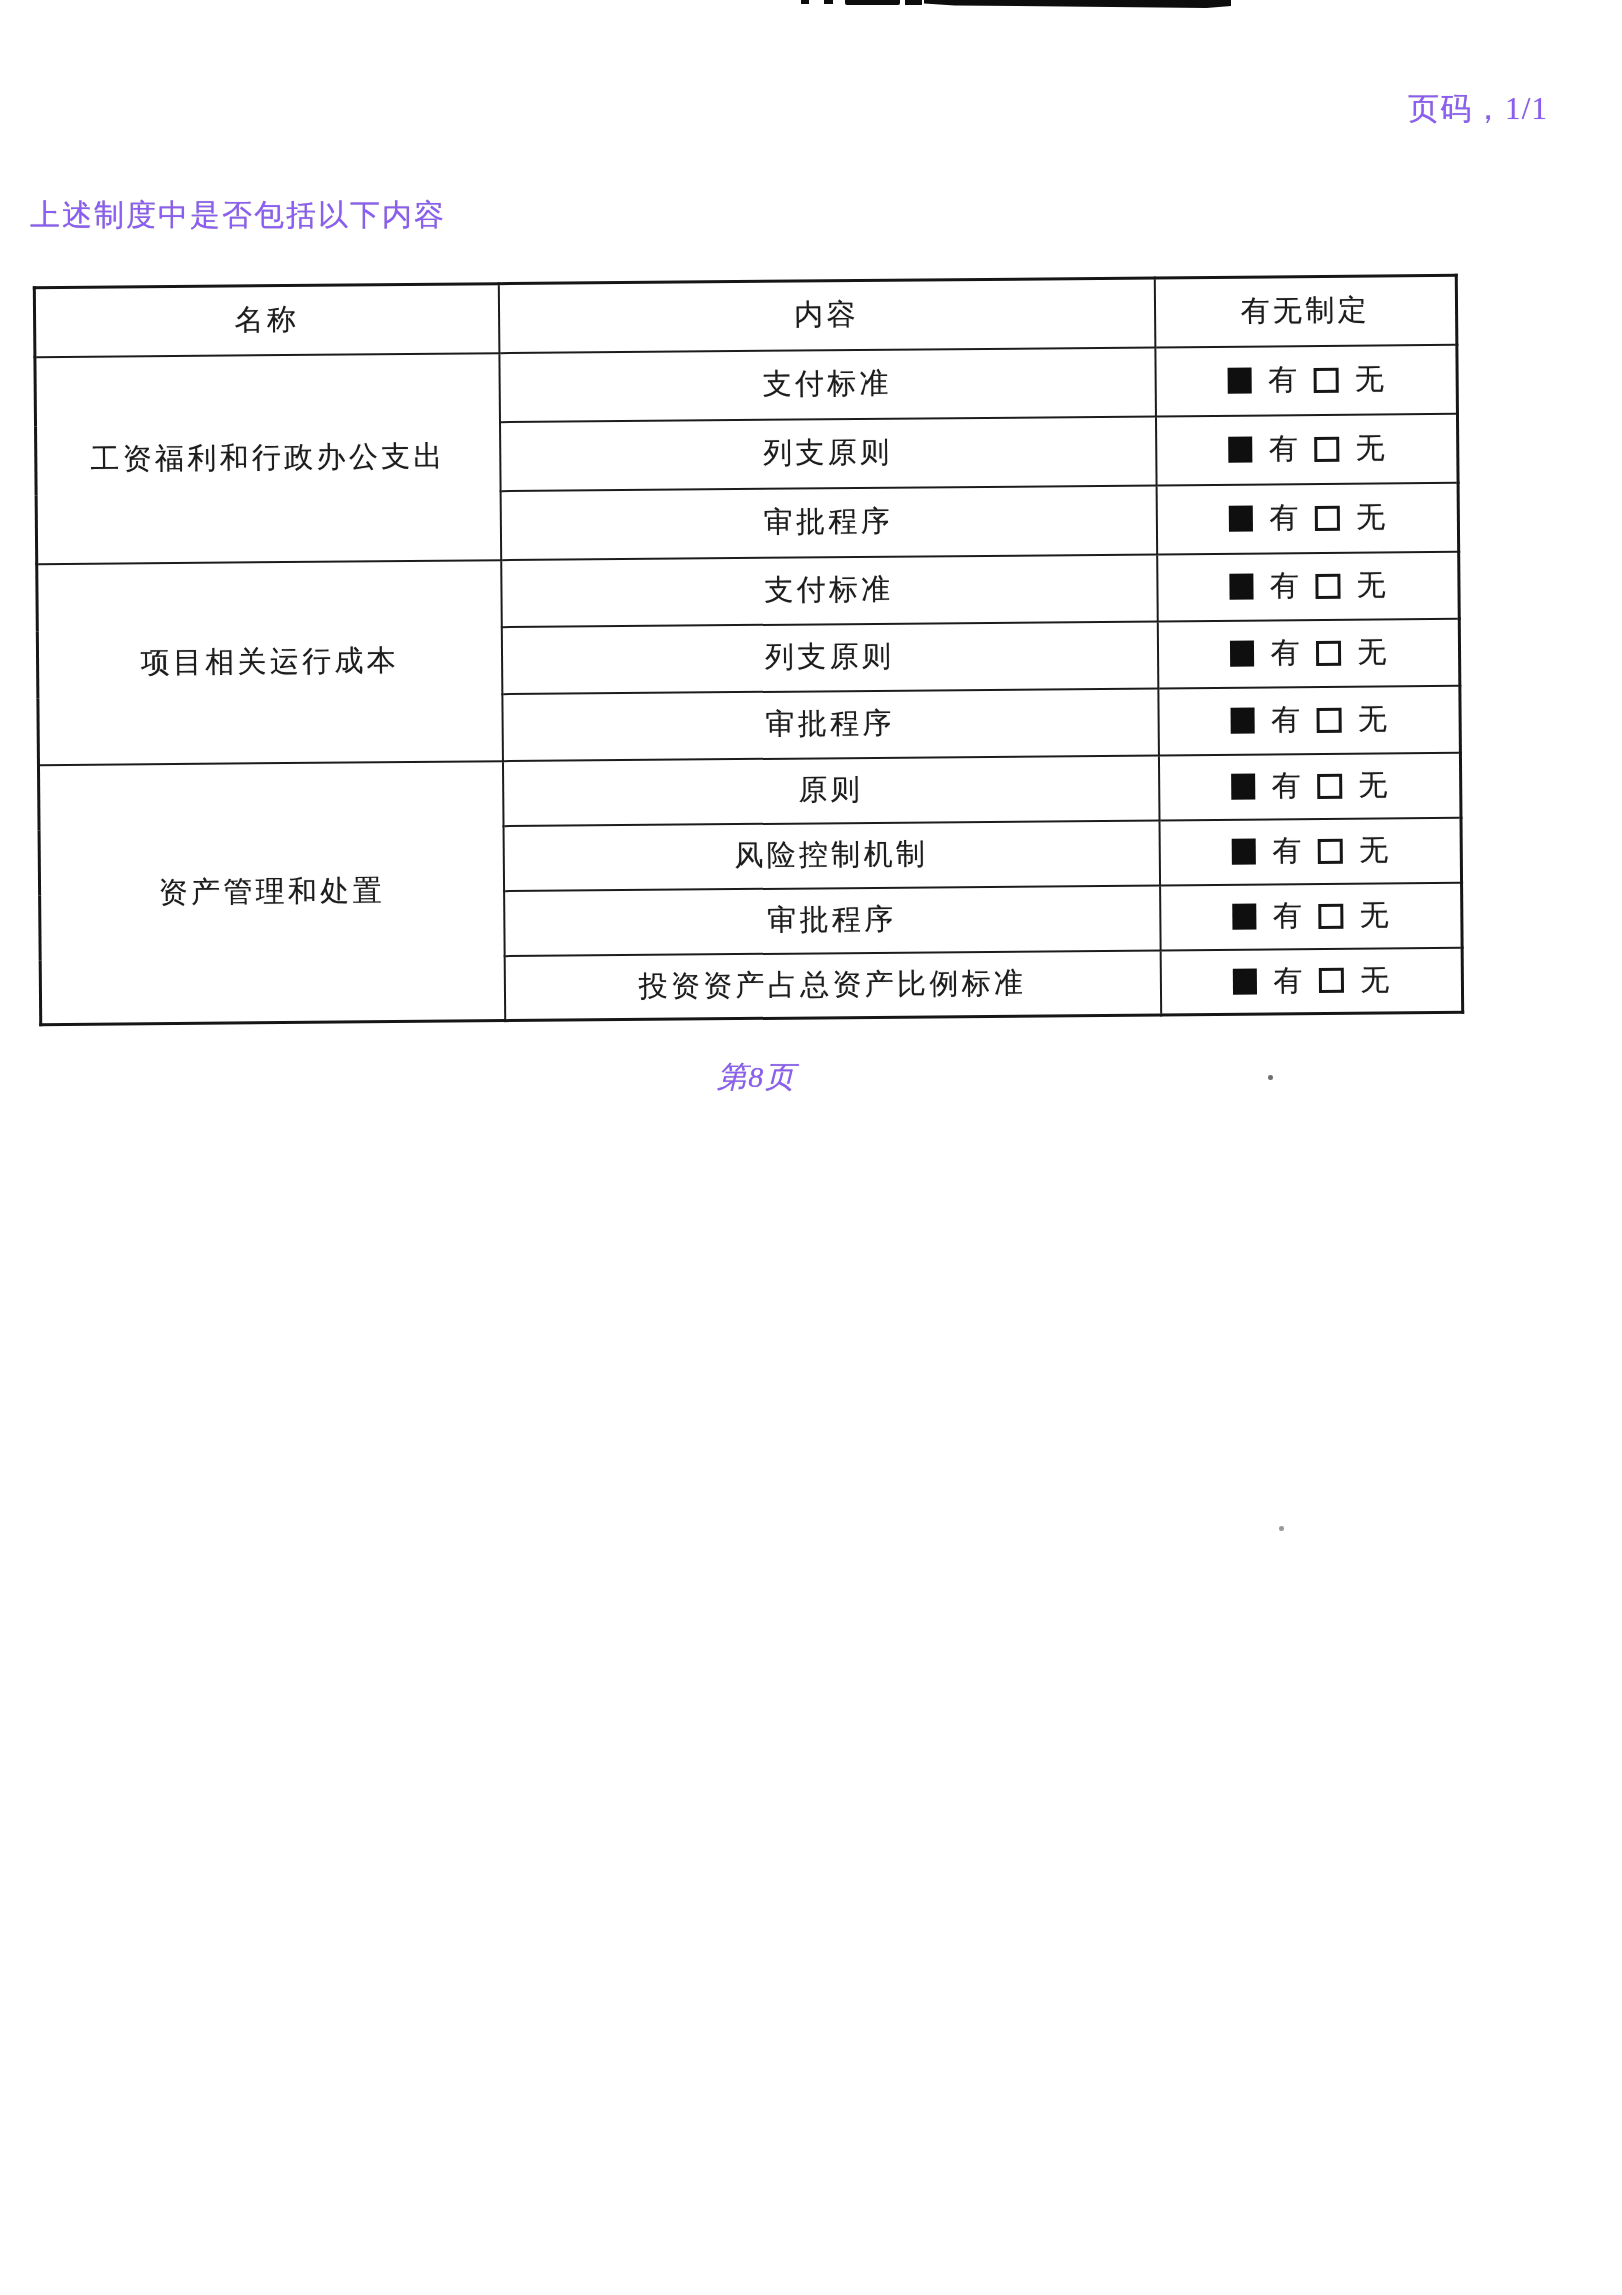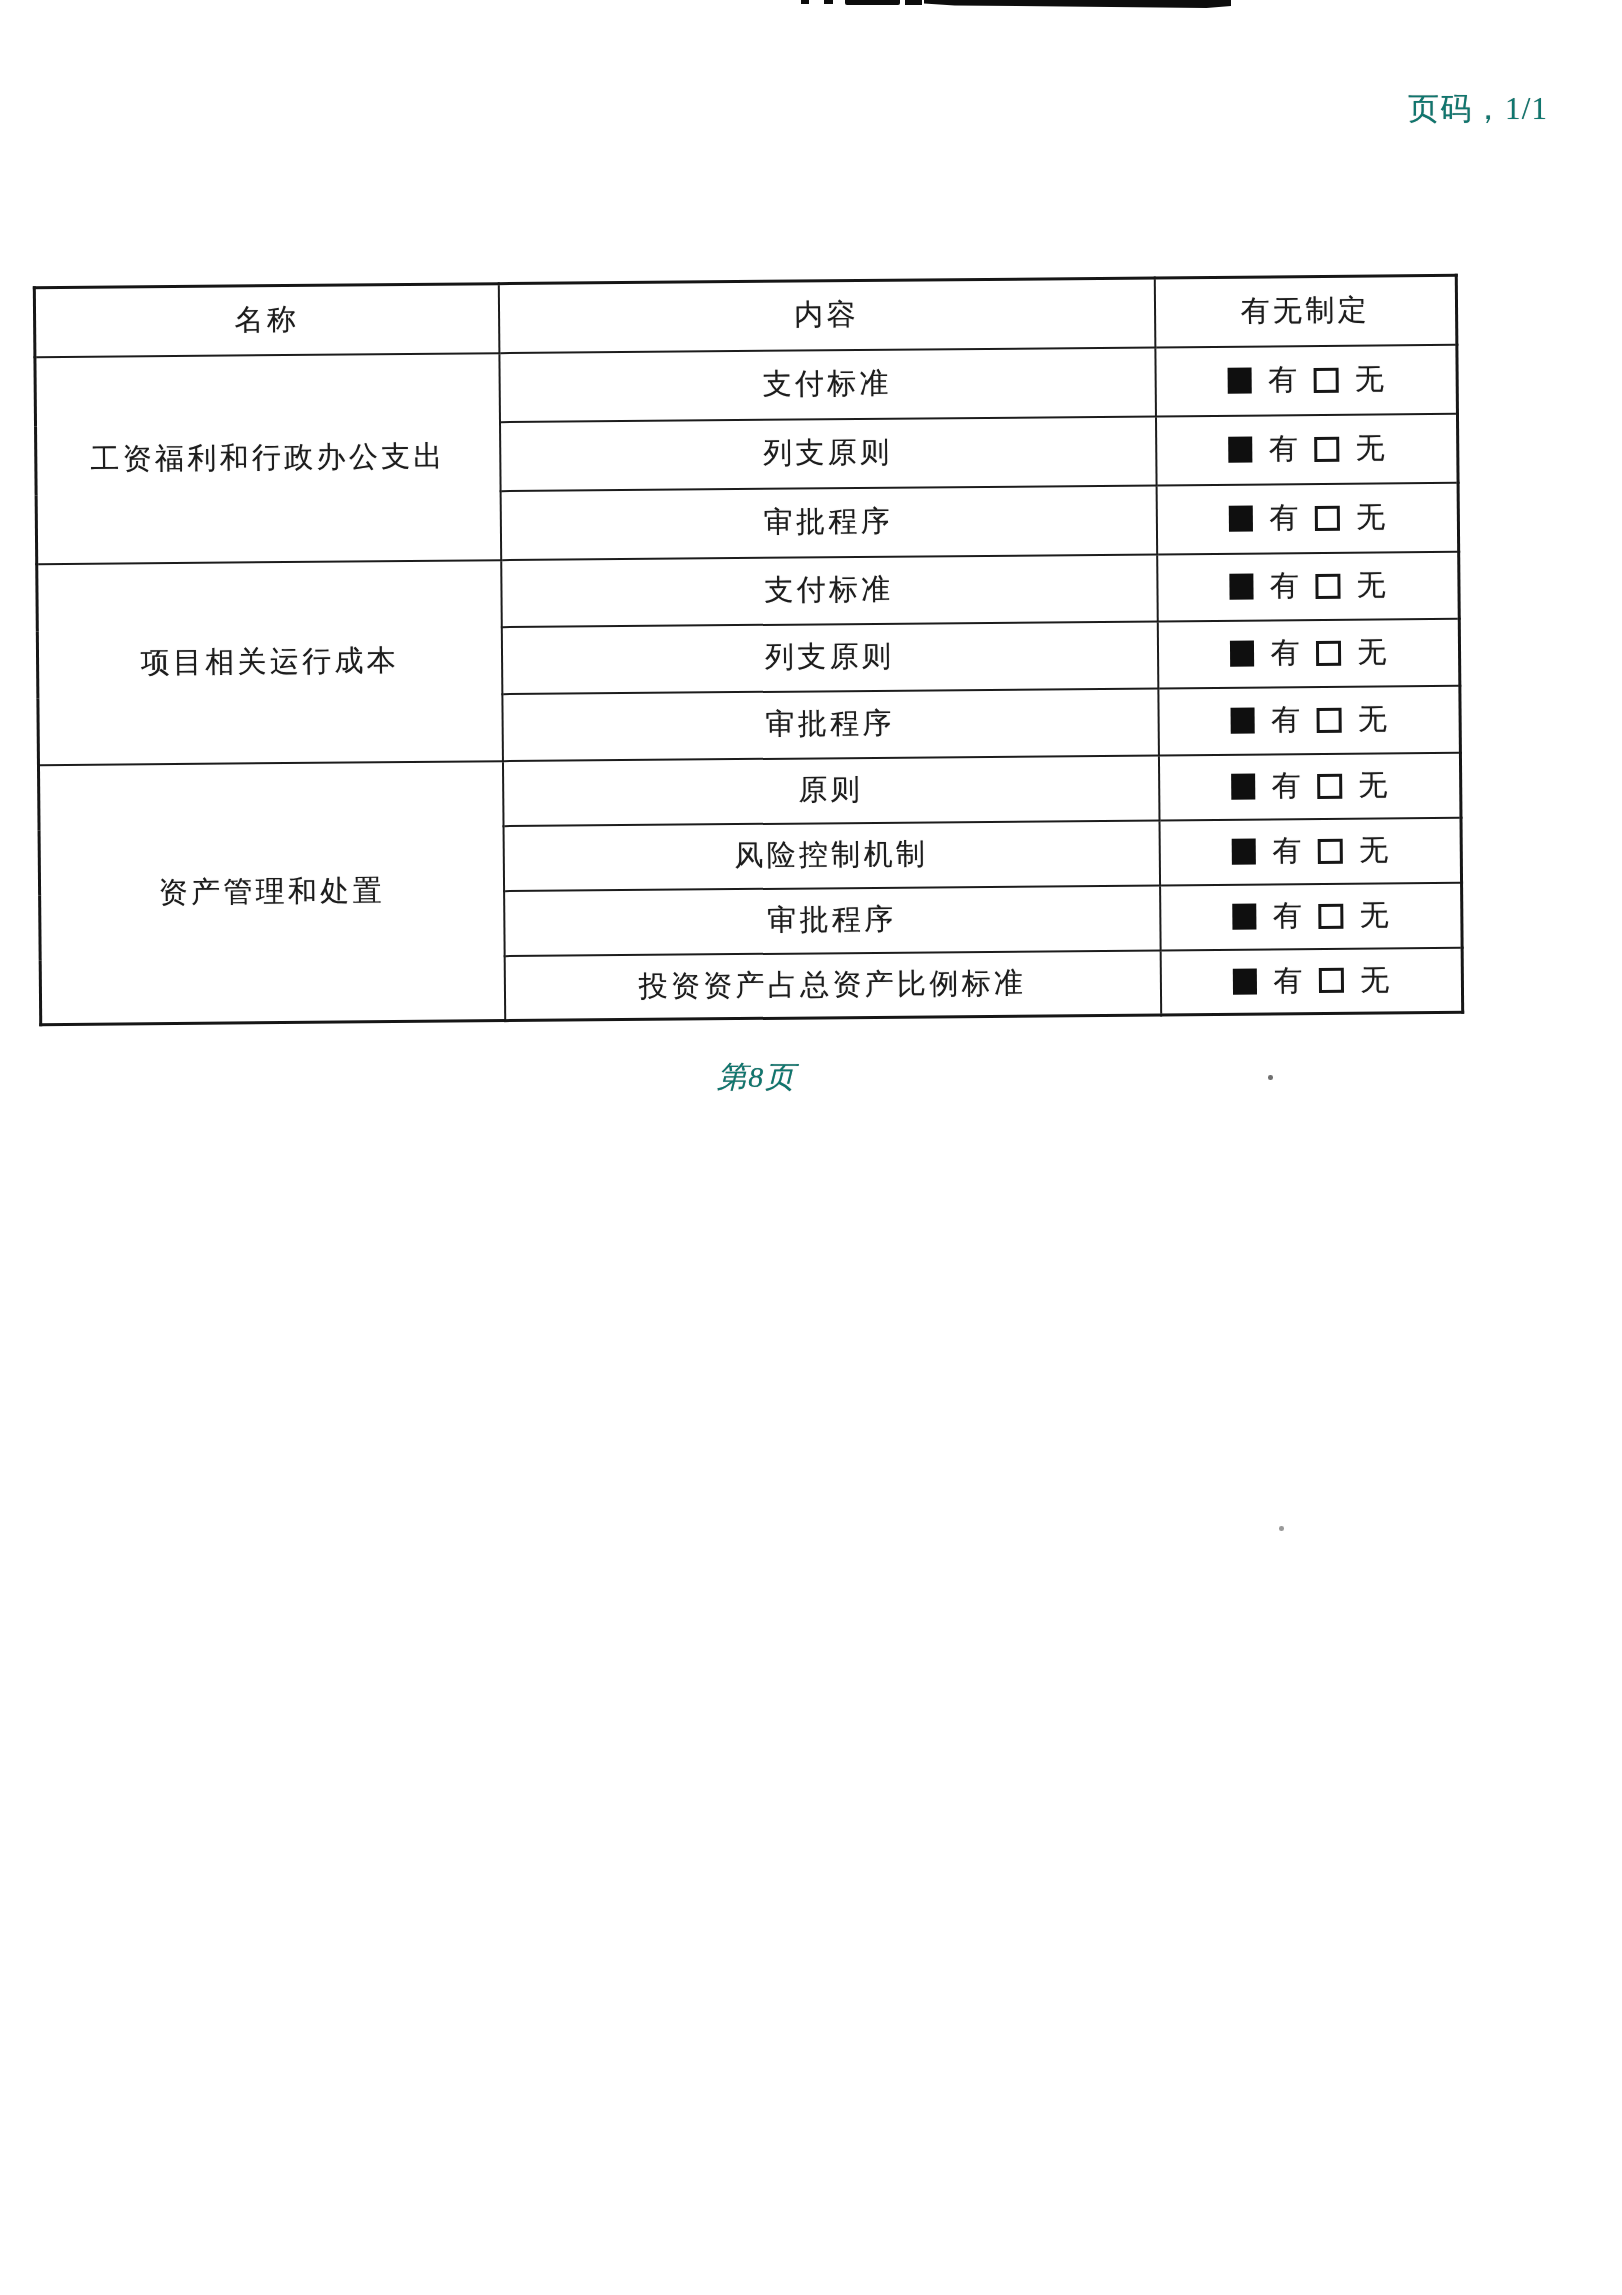--- a/index.html
+++ b/index.html
@@ -10,21 +10,21 @@
   .page {
     position: relative;
     width: 1622px;
     height: 2295px;
     background: #ffffff;
     overflow: hidden;
     font-family: "Liberation Serif", "DejaVu Serif", serif;
     color: #1c1c1c;
   }
   .ink {
-    color: #0f766e;
+    color: #8b5cf6;
     text-shadow: 0 0 0.8px rgba(25,25,25,0.45);
   }
 
   
   .artifact { position: absolute; background: #0d0d0d; }
   .a1 { left: 801px; top: 0; width: 7.9px; height: 3.9px; }
   .a2 { left: 824px; top: 0; width: 9.2px; height: 3.9px; }
   .a3 { left: 845px; top: 0; width: 55px; height: 5.2px; border-radius: 0 0 2px 2px; }
   .a4 { left: 905px; top: 0; width: 17px; height: 4.6px; }
   .a5 { left: 924px; top: 0; width: 307px; height: 7.9px;
@@ -107,20 +107,21 @@
 <div class="page">
 
   <div class="artifact a1"></div>
   <div class="artifact a2"></div>
   <div class="artifact a3"></div>
   <div class="artifact a4"></div>
   <div class="artifact a5"></div>
 
   <div class="page-indicator ink">页码，1/1</div>
 
+  <div class="heading ink">上述制度中是否包括以下内容</div>
 
   <div class="table-wrap">
     <table class="form">
       <colgroup>
         <col style="width:464px">
         <col style="width:656px">
         <col style="width:302px">
       </colgroup>
       <tbody>
         <tr class="rh">

